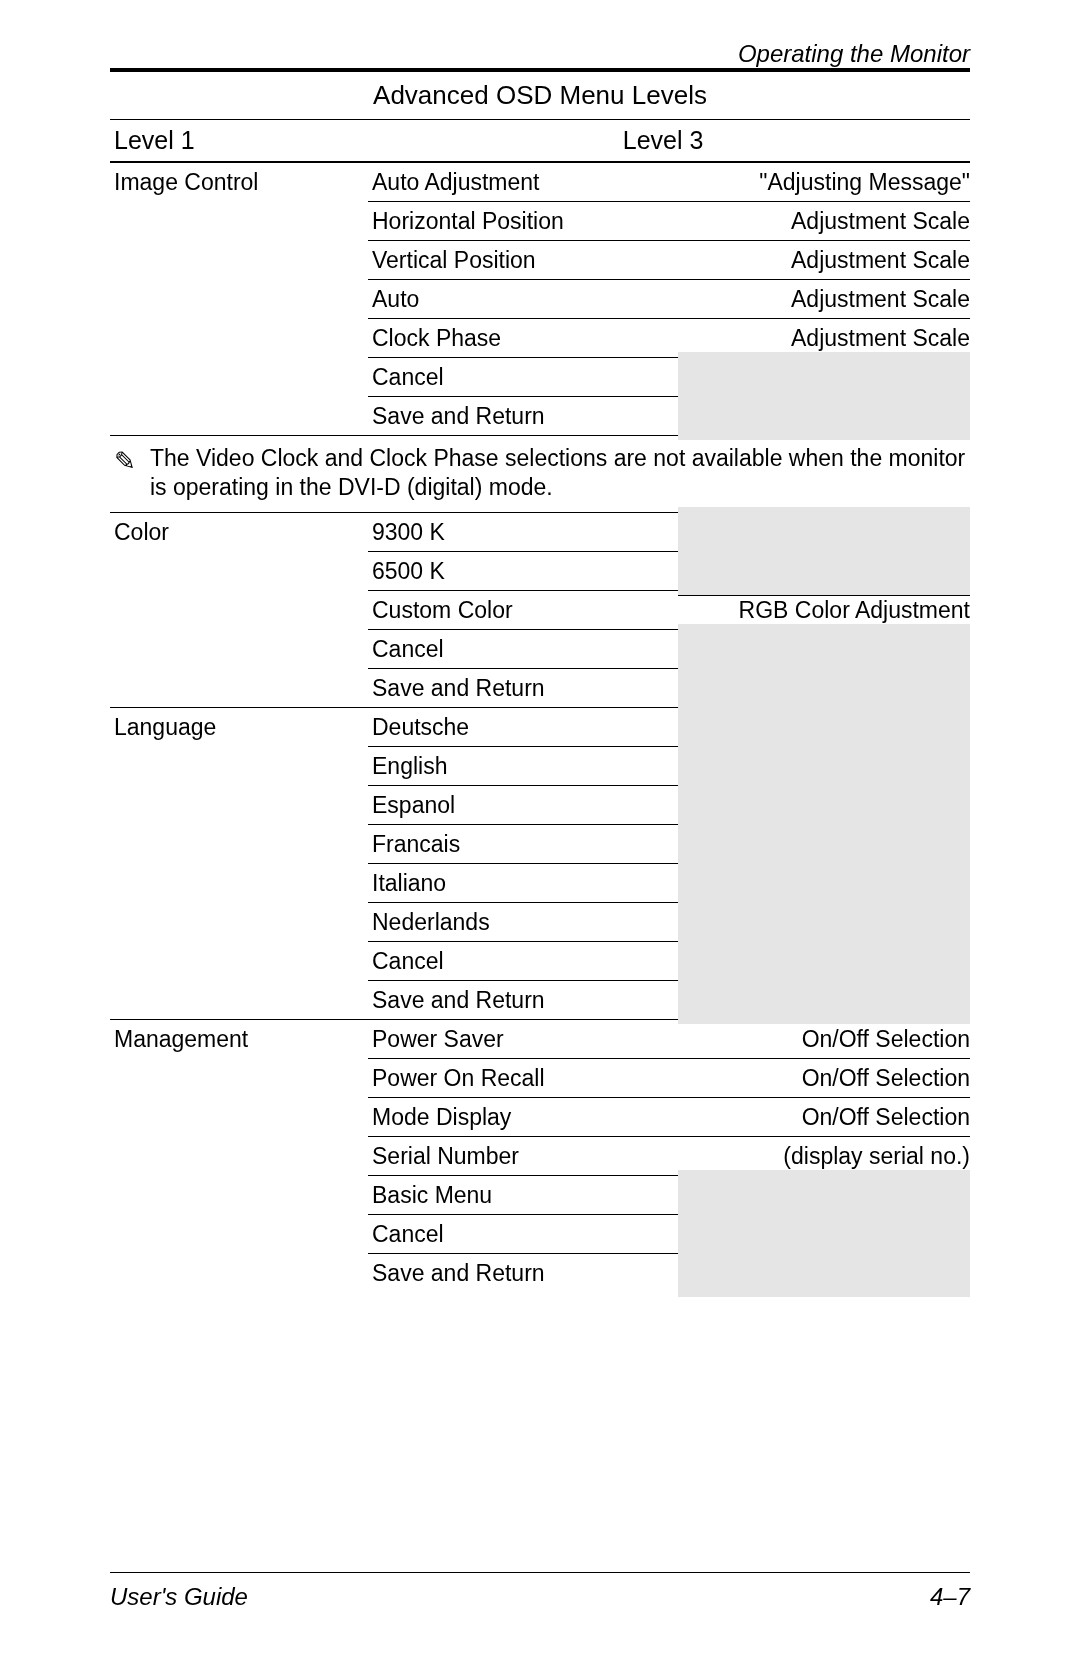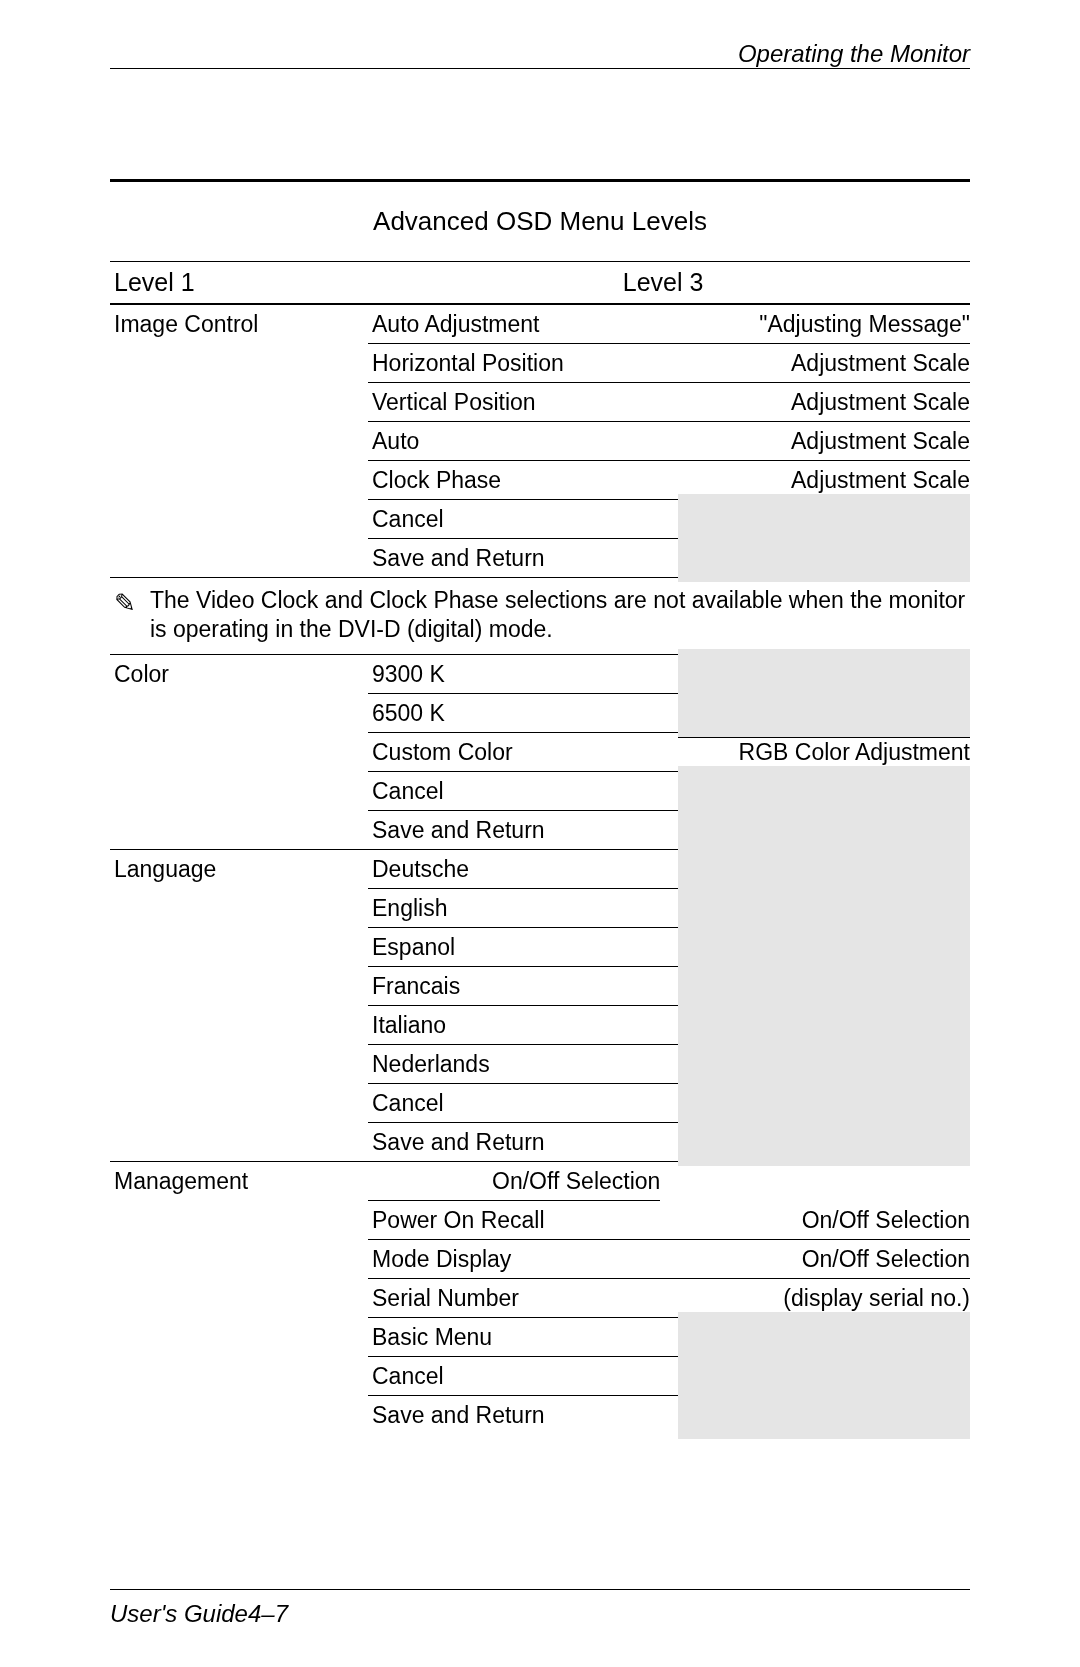--- a/index.html
+++ b/index.html
@@ -7,34 +7,33 @@
       width: 1080px;
       height: 1667px;
       background: #fff;
       font-family: "Futura", "Trebuchet MS", Arial, sans-serif;
       color: #000;
       position: relative;
       padding: 40px 110px 60px 110px;
     }
     .header {
       border-bottom: 1.5px solid #000;
-      margin-bottom: 110px;
     }
     .header-text {
       text-align: right;
       font-style: italic;
       font-size: 24px;
     }
     .table-wrap {
       width: 100%;
     }
     .table-title-row {
       border-top: 3px solid #000;
       border-bottom: 1.5px solid #000;
-      padding: 24px 0;
+      padding: 8px 0;
       text-align: center;
       font-size: 26px;
     }
     .col-headers {
       display: flex;
       border-bottom: 2px solid #000;
       padding: 6px 0;
       font-size: 25px;
       gap: 43px;
     }
@@ -55,27 +54,27 @@
       font-size: 26px;
       padding-left: 4px;
       padding-top: 2px;
     }
     .note-text {
       flex: 1;
       line-height: 1.25;
     }
     .footer {
       position: absolute;
-      bottom: 39px;
+      bottom: 56px;
       left: 110px;
       right: 110px;
       border-top: 1.5px solid #000;
       padding-top: 10px;
       display: flex;
-      justify-content: flex-start;
+      justify-content: space-between;
       font-style: italic;
       font-size: 24px;
     }
     
     .prow {
       display: flex;
       font-size: 23px;
       align-items: stretch;
     }
     .prow .c1 { padding-top:6px; padding-bottom:5px;}
@@ -212,20 +211,21 @@
         <div class="c2">Cancel</div>
         <div class="c3 shade"></div>
       </div>
       <div class="fullrow">
         <div class="c1"></div>
         <div class="c2">Save and Return</div>
         <div class="c3 shade"></div>
       </div>
       <div class="prow">
         <div class="c1">Management</div>
+        <div class="c2">Power Saver</div>
         <div class="c3">On/Off Selection</div>
       </div>
       <div class="prow">
         <div class="c1"></div>
         <div class="c2">Power On Recall</div>
         <div class="c3">On/Off Selection</div>
       </div>
       <div class="prow">
         <div class="c1"></div>
         <div class="c2">Mode Display</div>

